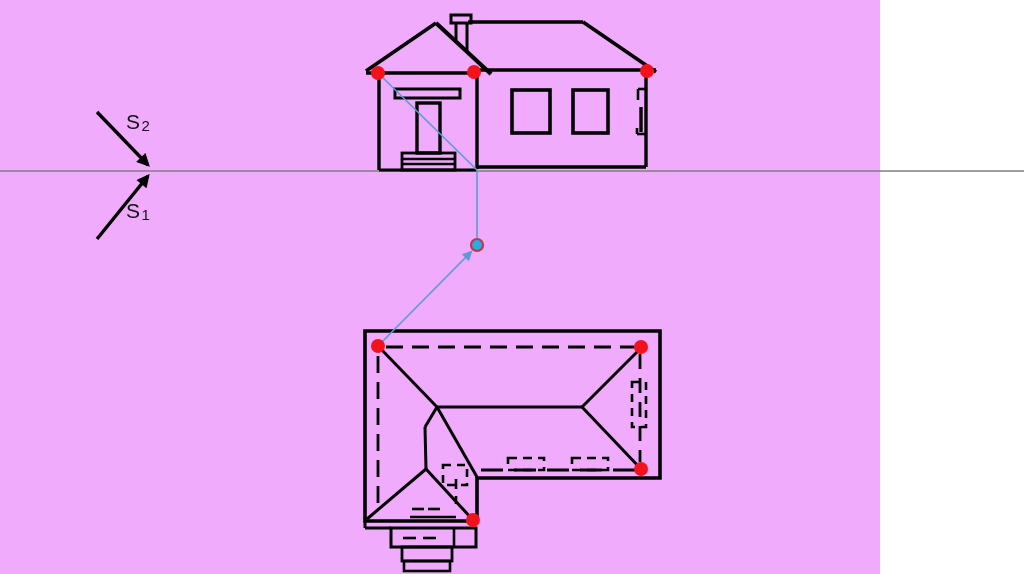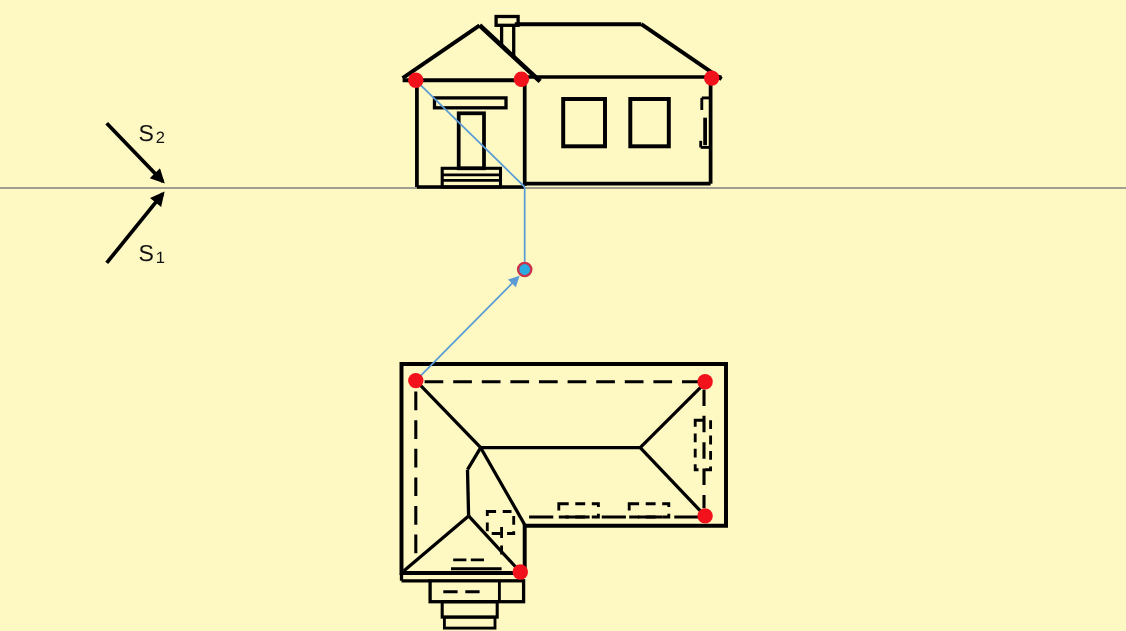--- a/index.html
+++ b/index.html
@@ -1,18 +1,18 @@
 <!DOCTYPE html>
 <html><head>
 <meta charset="utf-8">
 <style>
   html,body{margin:0;padding:0;}
   body{width:1024px;height:574px;background:#ffffff;overflow:hidden;
        font-family:"Liberation Sans", sans-serif;}
-  #stage{position:relative;width:1024px;height:574px;background:#fef9c3;}
+  #stage{position:relative;width:880px;height:574px;background:#f0abfc;}
   #diagram-svg{position:absolute;left:0;top:0;}
   .pt-label{position:absolute;color:#111;font-size:21px;line-height:1;
             letter-spacing:0.5px;user-select:none;}
   .pt-label .sub{font-size:15px;position:relative;top:2px;left:1px;}
 </style>
 </head>
 <body>
 
 <div id="stage">
   <svg id="diagram-svg" width="1024" height="574" viewBox="0 0 1024 574">
@@ -94,16 +94,16 @@
         <circle cx="641" cy="347" r="7" fill="#f2121b" stroke="none"></circle>
         <circle cx="641" cy="469" r="7" fill="#f2121b" stroke="none"></circle>
         <circle cx="473" cy="520" r="7" fill="#f2121b" stroke="none"></circle>
         <circle cx="477" cy="245" r="6" fill="#2aabe2" stroke="#c9324a" stroke-width="2.2"></circle>
       </g>
   </svg>
 
   <div class="pt-label" id="label-s2" style="left: 126px; top: 111px;">
     <span>S</span><span class="sub">2</span>
   </div>
-  <div class="pt-label" id="label-s1" style="left: 126px; top: 220px;">
+  <div class="pt-label" id="label-s1" style="left: 126px; top: 200px;">
     <span>S</span><span class="sub">1</span>
   </div>
 </div>
 
 </body></html>

